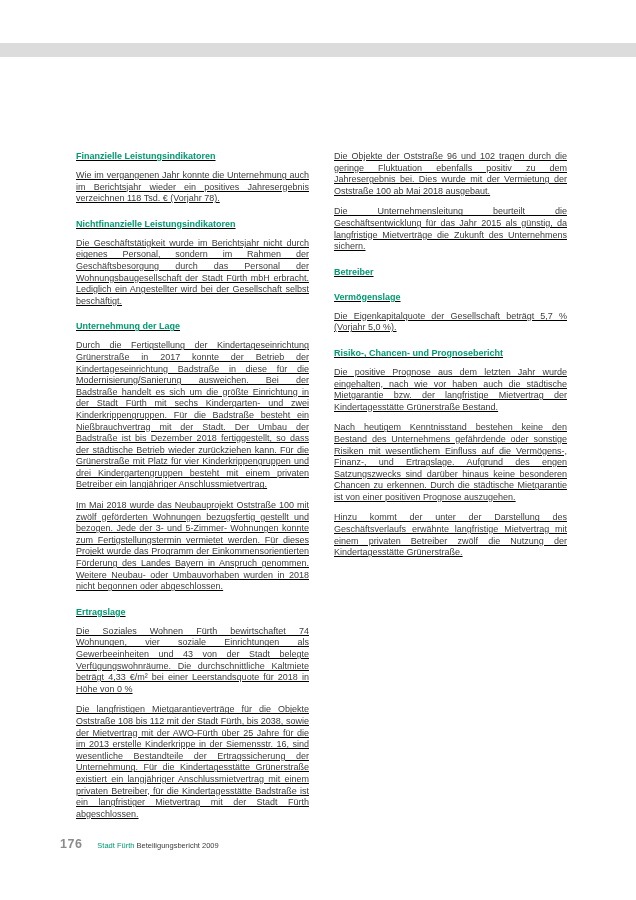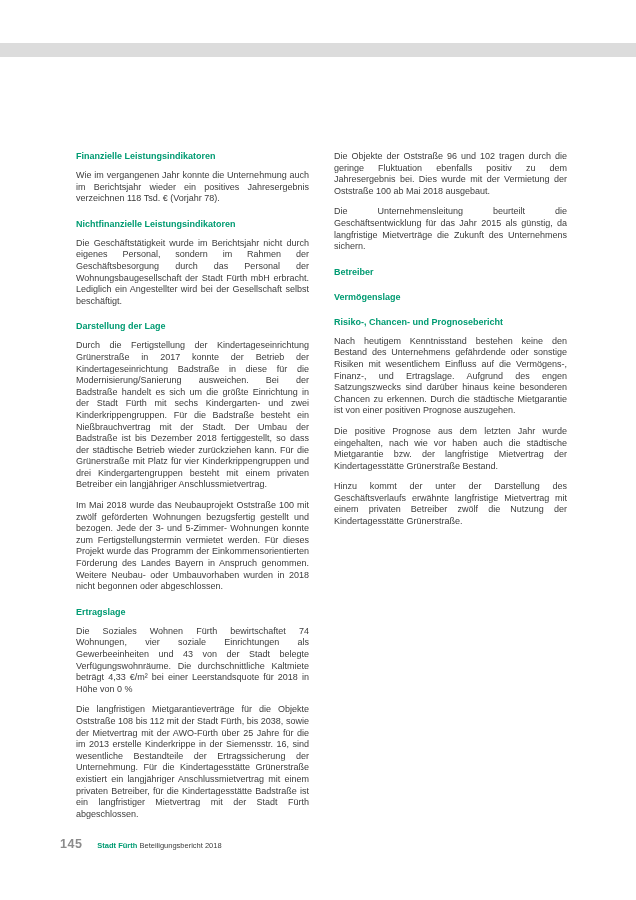--- a/index.html
+++ b/index.html
@@ -12,21 +12,21 @@
   body{
     width:636px;height:900px;position:relative;background:#ffffff;
     font-family:"Liberation Sans", sans-serif;overflow:hidden;
   }
   .topbar{
     position:absolute;left:0;top:43px;width:636px;height:14px;
     background:var(--bar-gray);
   }
   .content{
     position:absolute;left:76px;top:151px;width:492px;
-    display:flex;gap:25px;
+    display:flex;gap:25px;text-decoration:underline;
   }
   .col{width:233px;}
   .section{margin:0;}
   .section-heading{
     font-size:9px;line-height:11px;font-weight:bold;color:var(--green);
     margin:14px 0 8px 0;
   }
   .section:first-child .section-heading{margin-top:0;}
   .body-text{
     font-size:9px;line-height:11.6px;color:var(--body-ink);
@@ -35,67 +35,68 @@
   }
   .footer{
     position:absolute;left:60px;top:837px;
     display:flex;align-items:baseline;gap:15px;
   }
   .page-number{
     font-size:12.5px;font-weight:bold;color:var(--pagenum-gray);
     letter-spacing:0.5px;
   }
   .footer-line{font-size:7.5px;color:var(--body-ink);}
-  .footer-brand{color:var(--green);font-weight:bold;}
+  .footer-brand{color:var(--green);font-weight:normal;}
 </style>
 </head>
 <body>
 
 <div class="topbar"></div>
 
 <div class="content">
 
   <div class="col">
     <div class="section">
       <h3 class="section-heading">Finanzielle Leistungsindikatoren</h3>
       <p class="body-text">Wie im vergangenen Jahr konnte die Unternehmung auch im Berichtsjahr wieder ein positives Jahresergebnis verzeichnen 118 Tsd. € (Vorjahr 78).</p>
     </div>
     <div class="section">
       <h3 class="section-heading">Nichtfinanzielle Leistungsindikatoren</h3>
       <p class="body-text">Die Geschäftstätigkeit wurde im Berichtsjahr nicht durch eigenes Personal, sondern im Rahmen der Geschäftsbesorgung durch das Personal der Wohnungsbaugesellschaft der Stadt Fürth mbH erbracht. Lediglich ein Angestellter wird bei der Gesellschaft selbst beschäftigt.</p>
     </div>
     <div class="section">
-      <h3 class="section-heading">Darstellung der Lage</h3>
+      <h3 class="section-heading">Unternehmung der Lage</h3>
       <p class="body-text">Durch die Fertigstellung der Kindertageseinrichtung Grünerstraße in 2017 konnte der Betrieb der Kindertageseinrichtung Badstraße in diese für die Modernisierung/Sanierung ausweichen. Bei der Badstraße handelt es sich um die größte Einrichtung in der Stadt Fürth mit sechs Kindergarten- und zwei Kinderkrippengruppen. Für die Badstraße besteht ein Nießbrauchvertrag mit der Stadt. Der Umbau der Badstraße ist bis Dezember 2018 fertiggestellt, so dass der städtische Betrieb wieder zurückziehen kann. Für die Grünerstraße mit Platz für vier Kinderkrippengruppen und drei Kindergartengruppen besteht mit einem privaten Betreiber ein langjähriger Anschlussmietvertrag.</p>
       <p class="body-text">Im Mai 2018 wurde das Neubauprojekt Oststraße 100 mit zwölf geförderten Wohnungen bezugsfertig gestellt und bezogen. Jede der 3- und 5-Zimmer- Wohnungen konnte zum Fertigstellungstermin vermietet werden. Für dieses Projekt wurde das Programm der Einkommensorientierten Förderung des Landes Bayern in Anspruch genommen. Weitere Neubau- oder Umbauvorhaben wurden in 2018 nicht begonnen oder abgeschlossen.</p>
     </div>
     <div class="section">
       <h3 class="section-heading">Ertragslage</h3>
       <p class="body-text">Die Soziales Wohnen Fürth bewirtschaftet 74 Wohnungen, vier soziale Einrichtungen als Gewerbeeinheiten und 43 von der Stadt belegte Verfügungswohnräume. Die durchschnittliche Kaltmiete beträgt 4,33 €/m² bei einer Leerstandsquote für 2018 in Höhe von 0 %</p>
       <p class="body-text">Die langfristigen Mietgarantieverträge für die Objekte Oststraße 108 bis 112 mit der Stadt Fürth, bis 2038, sowie der Mietvertrag mit der AWO-Fürth über 25 Jahre für die im 2013 erstelle Kinderkrippe in der Siemensstr. 16, sind wesentliche Bestandteile der Ertragssicherung der Unternehmung. Für die Kindertagesstätte Grünerstraße existiert ein langjähriger Anschlussmietvertrag mit einem privaten Betreiber, für die Kindertagesstätte Badstraße ist ein langfristiger Mietvertrag mit der Stadt Fürth abgeschlossen.</p>
     </div>
   </div>
 
   <div class="col">
     <div class="section">
       <p class="body-text">Die Objekte der Oststraße 96 und 102 tragen durch die geringe Fluktuation ebenfalls positiv zu dem Jahresergebnis bei. Dies wurde mit der Vermietung der Oststraße 100 ab Mai 2018 ausgebaut.</p>
       <p class="body-text">Die Unternehmensleitung beurteilt die Geschäftsentwicklung für das Jahr 2015 als günstig, da langfristige Mietverträge die Zukunft des Unternehmens sichern.</p>
     </div>
     <div class="section">
       <h3 class="section-heading">Betreiber</h3>
     </div>
     <div class="section">
       <h3 class="section-heading">Vermögenslage</h3>
+      <p class="body-text">Die Eigenkapitalquote der Gesellschaft beträgt 5,7 % (Vorjahr 5,0 %).</p>
     </div>
     <div class="section">
       <h3 class="section-heading">Risiko-, Chancen- und Prognosebericht</h3>
+      <p class="body-text">Die positive Prognose aus dem letzten Jahr wurde eingehalten, nach wie vor haben auch die städtische Mietgarantie bzw. der langfristige Mietvertrag der Kindertagesstätte Grünerstraße Bestand.</p>
       <p class="body-text">Nach heutigem Kenntnisstand bestehen keine den Bestand des Unternehmens gefährdende oder sonstige Risiken mit wesentlichem Einfluss auf die Vermögens-, Finanz-, und Ertragslage. Aufgrund des engen Satzungszwecks sind darüber hinaus keine besonderen Chancen zu erkennen. Durch die städtische Mietgarantie ist von einer positiven Prognose auszugehen.</p>
-      <p class="body-text">Die positive Prognose aus dem letzten Jahr wurde eingehalten, nach wie vor haben auch die städtische Mietgarantie bzw. der langfristige Mietvertrag der Kindertagesstätte Grünerstraße Bestand.</p>
       <p class="body-text">Hinzu kommt der unter der Darstellung des Geschäftsverlaufs erwähnte langfristige Mietvertrag mit einem privaten Betreiber zwölf die Nutzung der Kindertagesstätte Grünerstraße.</p>
     </div>
   </div>
 
 </div>
 
 <div class="footer">
-  <span class="page-number">145</span>
-  <span class="footer-line"><span class="footer-brand">Stadt Fürth</span> <span>Beteiligungsbericht 2018</span></span>
+  <span class="page-number">176</span>
+  <span class="footer-line"><span class="footer-brand">Stadt Fürth</span> <span>Beteiligungsbericht 2009</span></span>
 </div>
 
 </body></html>

